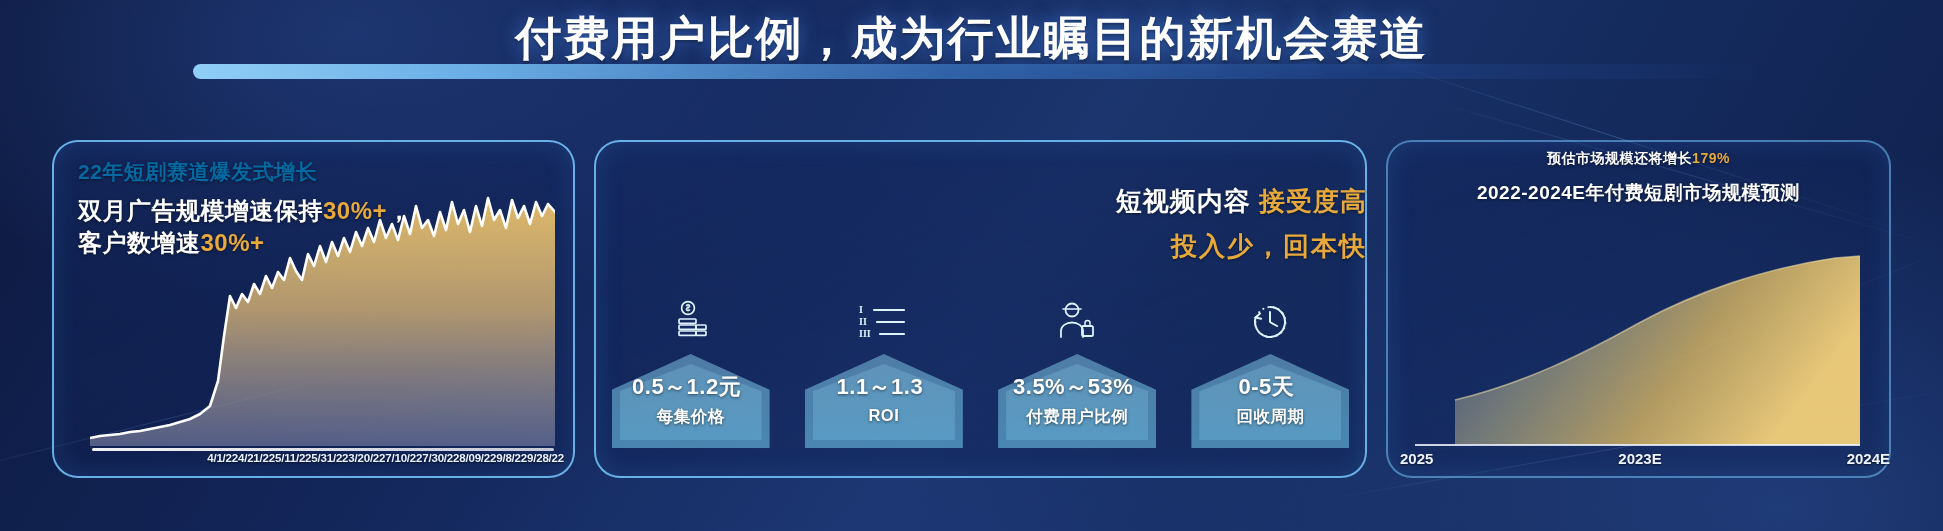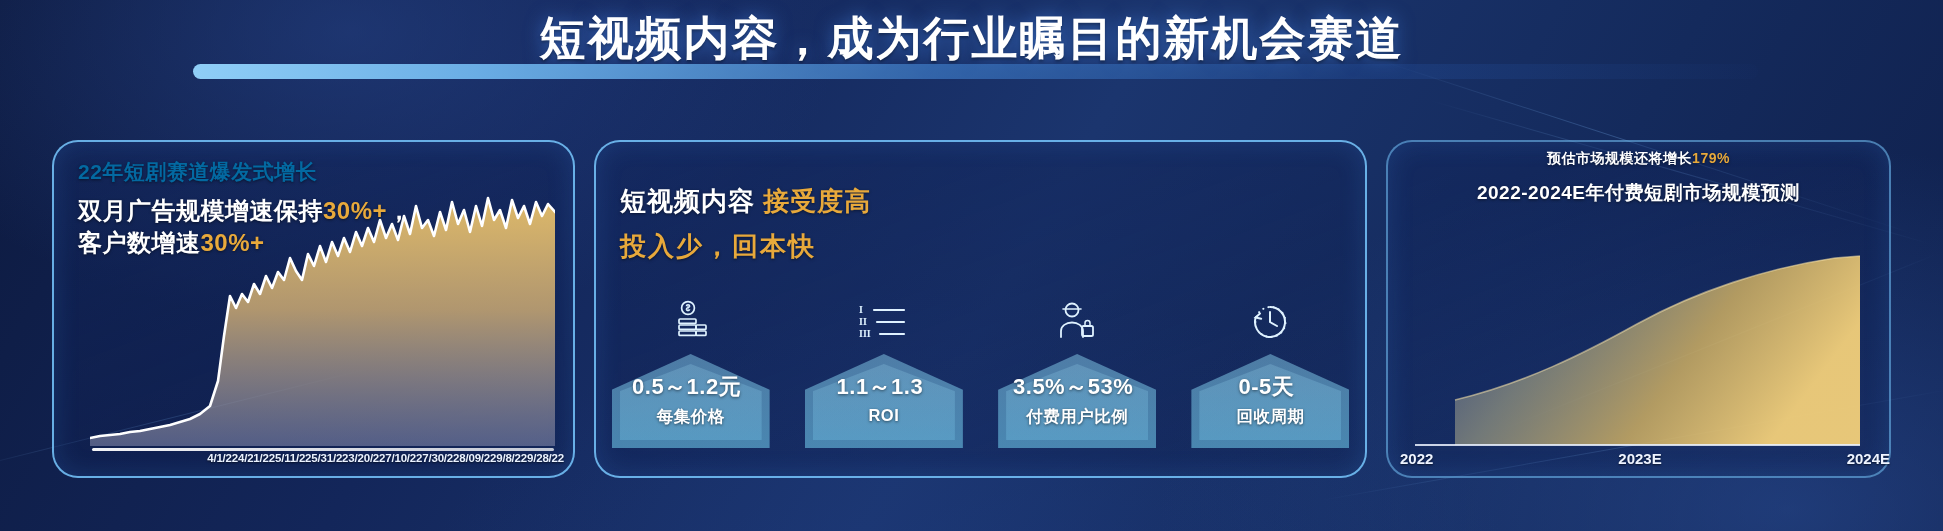--- a/index.html
+++ b/index.html
@@ -63,21 +63,21 @@
 
   .left-chart { position:absolute; left:90px; top:176px; width:465px; height:270px; overflow:hidden; }
   .left-axis  { position:absolute; left:92px; top:448px; width:462px; height:3px;
                 background: linear-gradient(90deg, rgba(255,255,255,0.95), rgba(255,255,255,0.75)); border-radius:2px; }
   .left-ticks { position:absolute; left:86px; top:452px; width:478px;
                 display:flex; justify-content:flex-end; }
   .left-ticks span { color:#eaf2ff; font-size:11.5px; font-weight:600; letter-spacing:-0.2px;
                      text-shadow:0 1px 2px rgba(0,0,0,0.6); }
 
   
-  .mid-text { position:absolute; left:594px; top:184px; width:773px; text-align:left;padding-left:26px; }
+  .mid-text { position:absolute; left:594px; top:184px; width:773px; text-align:right;padding-left:26px; }
   .mid-line1 { font-size:26px; font-weight:700; color:#ffffff; letter-spacing:1px; margin-bottom:10px;
                text-shadow:0 1px 3px rgba(0,0,0,0.5); }
   .mid-line2 { font-size:26px; font-weight:700; color:#e8a93b; letter-spacing:2px;
                text-shadow:0 1px 3px rgba(0,0,0,0.5); }
 
   .stats-row { position:absolute; left:594px; top:296px; width:773px; height:160px; display:flex; }
   .stat { position:relative; flex:1 1 0; height:160px; }
   .stat-hex {
     position:absolute; left:50%; bottom:8px; transform:translateX(-50%);
     width:158px; height:94px;
@@ -118,21 +118,21 @@
 
 <div class="bg-streaks">
   <span style="left:1380px; top:60px;  width:560px; transform:rotate(18deg);"></span>
   <span style="left:1430px; top:100px; width:520px; transform:rotate(16deg);"></span>
   <span style="left:-40px;  top:470px; width:420px; transform:rotate(-14deg);"></span>
   <span style="left:1500px; top:430px; width:470px; transform:rotate(-22deg);"></span>
   <span style="left:1320px; top:500px; width:640px; transform:rotate(-10deg);"></span>
 </div>
 
 <div class="title-wrap">
-  <div class="page-title">短视频内容，成为行业瞩目的新机会赛道</div>
+  <div class="page-title">付费用户比例，成为行业瞩目的新机会赛道</div>
 </div>
 <div class="title-underline"></div>
 
 <div class="panel panel-left"></div>
 
 <div class="left-chart">
   <svg width="465" height="270" viewBox="0 0 465 270" preserveAspectRatio="none">
     <defs>
       <linearGradient id="goldFill" x1="0" y1="0" x2="0" y2="1">
         <stop offset="0%" stop-color="#f0c66a" stop-opacity="0.92"></stop>
@@ -268,16 +268,16 @@
         <stop offset="68%" stop-color="#cdae62" stop-opacity="0.85"></stop>
         <stop offset="100%" stop-color="#f2cf7a" stop-opacity="0.95"></stop>
       </linearGradient>
     </defs>
     <path fill="url(#goldFill2)" d="M40,150 C110,133 168,104 222,74 C282,41 352,18 420,8 L445,6 L445,195 L40,195 Z"></path>
     <path fill="none" stroke="rgba(245,225,170,0.55)" stroke-width="1.6" d="M40,150 C110,133 168,104 222,74 C282,41 352,18 420,8 L445,6"></path>
   </svg>
 </div>
 <div class="right-axis"></div>
 <div class="right-ticks">
-  <span>2022</span>
+  <span>2025</span>
   <span>2023E</span>
   <span>2024E</span>
 </div>
 
 </body></html>

